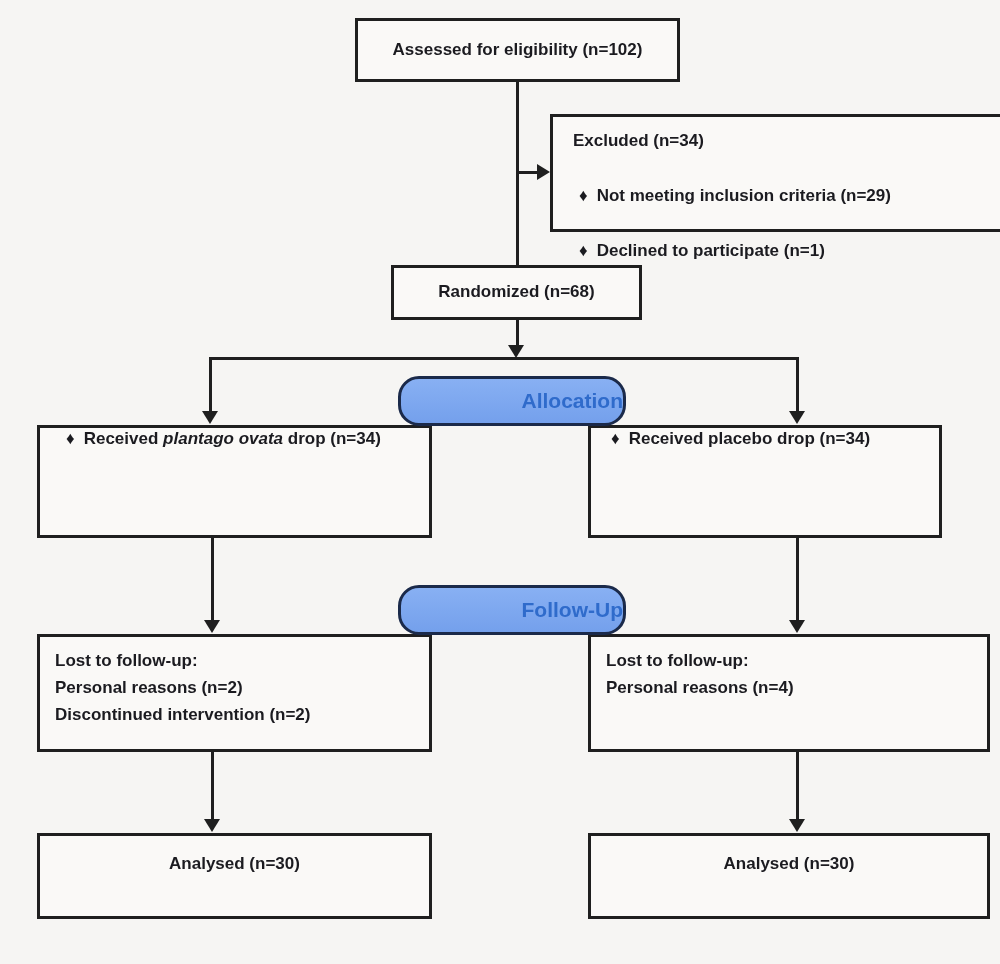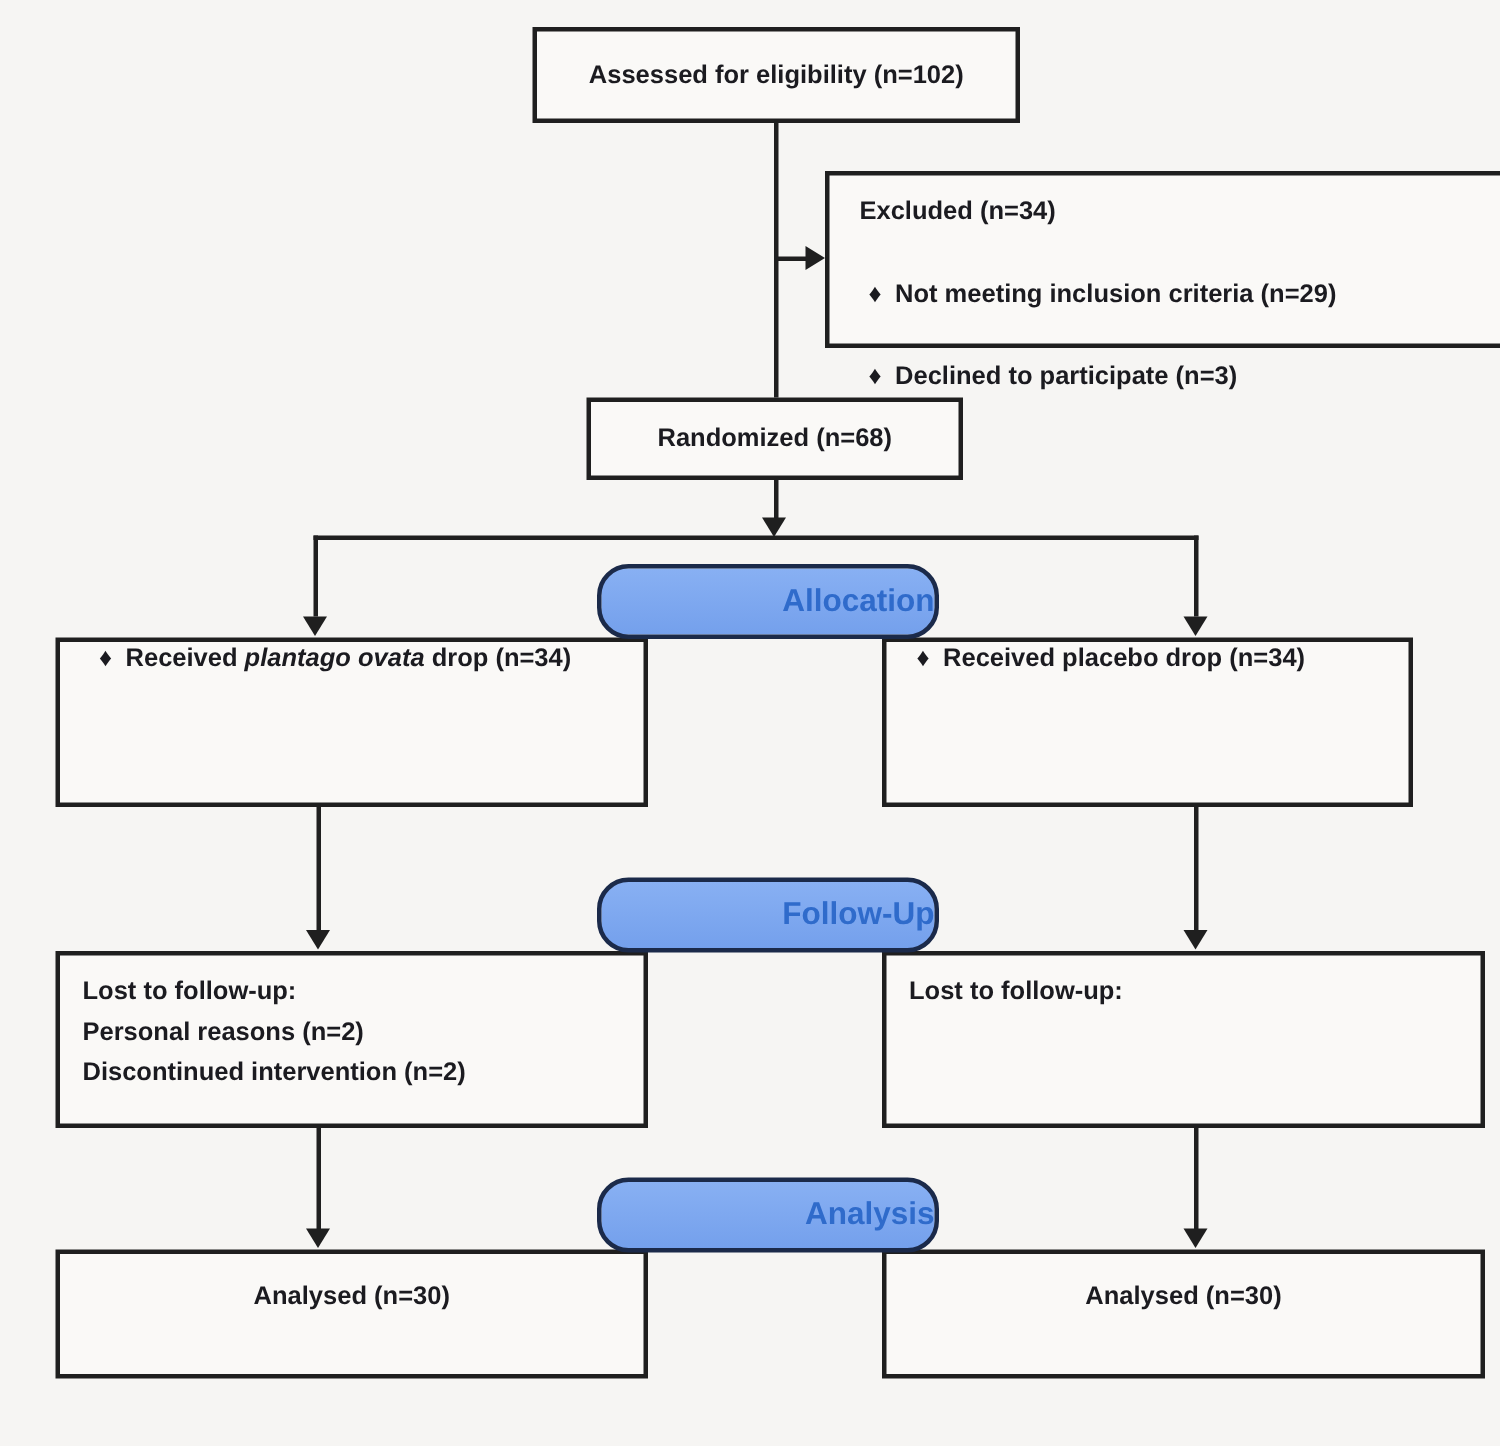--- a/index.html
+++ b/index.html
@@ -67,21 +67,21 @@
   <div class="box center" style="left:355px;top:18px;width:325px;height:64px;text-align:center;">
     <span>Assessed for eligibility (n=102)</span>
   </div>
 
   <div class="box pad-list" style="left:550px;top:114px;width:483px;height:118px;padding-left:20px;line-height:28px;">
     <div>Excluded (n=34)</div>
     <div class="bline">
       <span class="bullet">♦</span><span>Not meeting inclusion criteria (n=29)</span>
     </div>
     <div class="bline">
-      <span class="bullet">♦</span><span>Declined to participate (n=3)</span>
+      <span class="bullet">♦</span><span>Declined to participate (n=1)</span>
     </div>
   </div>
 
   <div class="box center" style="left:391px;top:265px;width:251px;height:55px;">
     <span>Randomized (n=68)</span>
   </div>
 
   <div class="stage" style="left:398px;top:376px;width:228px;height:50px;">
     <span>Allocation</span>
   </div>
@@ -103,25 +103,23 @@
   </div>
 
   <div class="box pad-list" style="left:37px;top:634px;width:395px;height:118px;">
     <div>Lost to follow-up:</div>
     <div>Personal reasons (n=2)</div>
     <div>Discontinued intervention (n=2)</div>
   </div>
 
   <div class="box pad-list" style="left:588px;top:634px;width:402px;height:118px;">
     <div>Lost to follow-up:</div>
+    <div>Personal reasons (n=4)</div>
   </div>
 
-  <div class="stage" style="left:398px;top:785px;width:228px;height:50px;">
-    <span>Analysis</span>
-  </div>
 
   <div class="box" style="left:37px;top:833px;width:395px;height:86px;display:flex;justify-content:center;padding-top:17px;">
     <span>Analysed (n=30)</span>
   </div>
 
   <div class="box" style="left:588px;top:833px;width:402px;height:86px;display:flex;justify-content:center;padding-top:17px;">
     <span>Analysed (n=30)</span>
   </div>
 
 </div>

